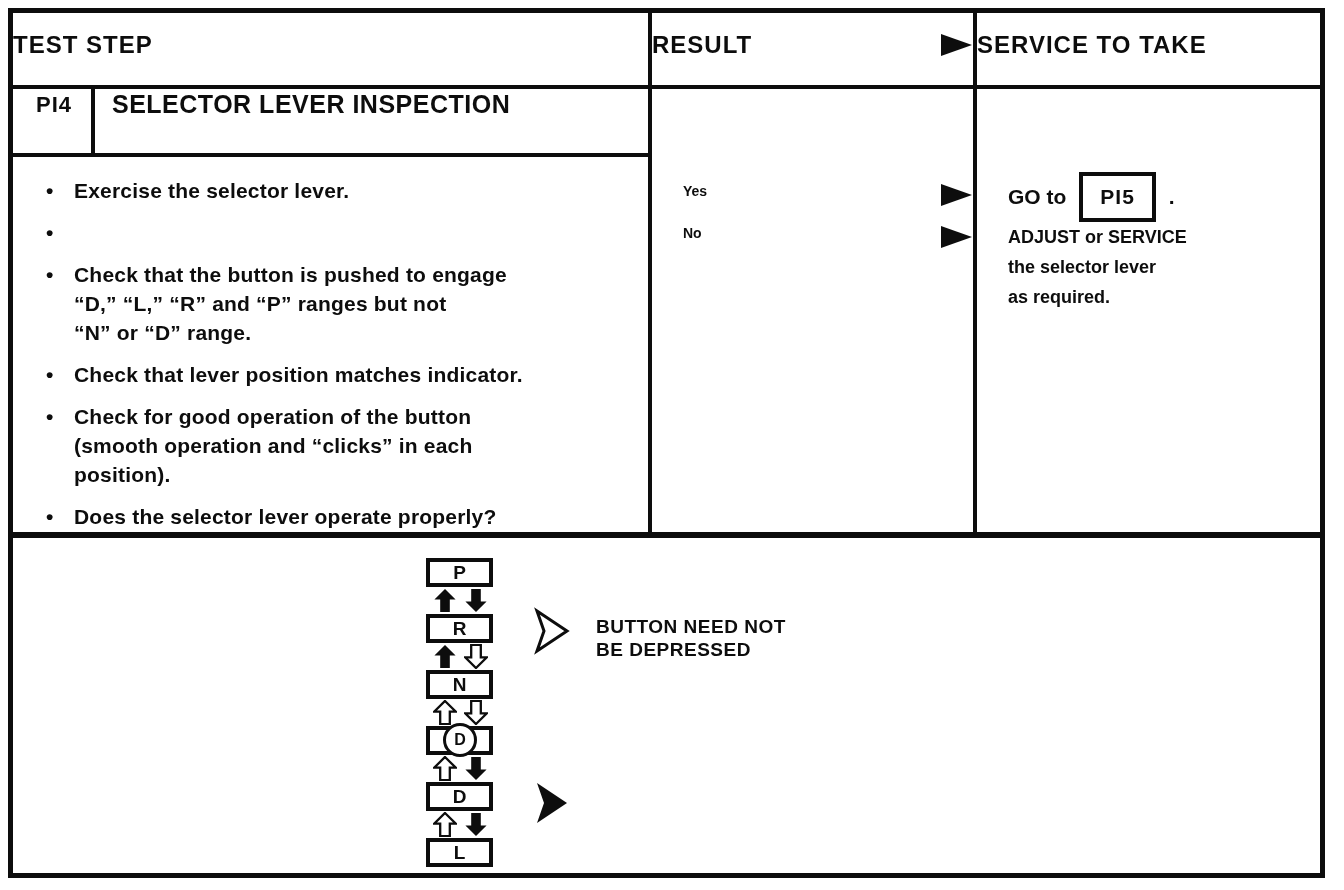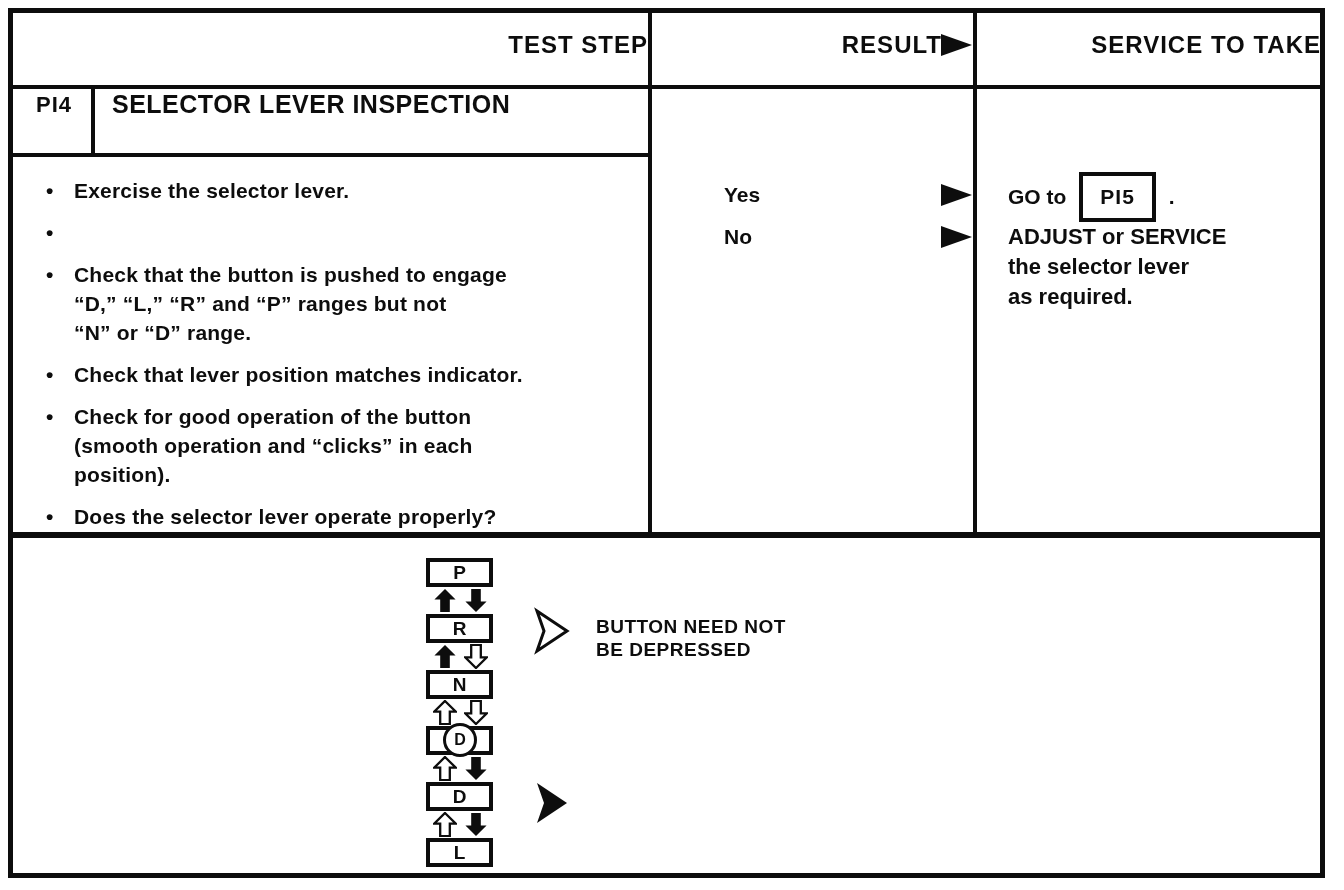--- a/index.html
+++ b/index.html
@@ -5,32 +5,32 @@
   :root { --ink:#0d0d0d; --paper:#ffffff; }
   * { margin:0; padding:0; box-sizing:border-box; }
   body { background:#e8e8e8; font-family:"Liberation Sans", sans-serif; }
   .page {
     position:relative; width:1344px; height:890px; background:var(--paper);
     color:var(--ink); overflow:hidden;
     font-family:"Liberation Sans", sans-serif;
   }
   .frame { position:absolute; left:8px; top:8px; width:1317px; height:870px; border:5px solid var(--ink); }
   .line { position:absolute; background:var(--ink); }
-  .hdr { position:absolute; top:31px; font-size:24px; font-weight:700; letter-spacing:1px; text-align:right; }
+  .hdr { position:absolute; top:31px; font-size:24px; font-weight:700; letter-spacing:1px; text-align:left; }
   .tri { position:absolute; width:0; height:0; border-top:11px solid transparent; border-bottom:11px solid transparent; border-left:31px solid var(--ink); }
   .step-id { position:absolute; left:13px; top:92px; width:82px; text-align:center; font-size:22px; font-weight:700; letter-spacing:1px; }
   .step-title { position:absolute; left:112px; top:90px; font-size:25px; font-weight:700; letter-spacing:0.5px; }
   .bullets { position:absolute; left:46px; top:176px; width:600px; }
   .bullet-row { display:flex; margin-bottom:13px; }
   .bullet-dot { width:28px; font-size:21px; font-weight:700; line-height:29px; }
   .bullet-text { font-size:21px; font-weight:600; line-height:29px; white-space:pre-line; letter-spacing:0.2px; }
-  .result-label { position:absolute; left:724px; font-size:21px; font-weight:600; }
+  .result-label { position:absolute; left:683px; font-size:14px; font-weight:600; }
   .action-go { position:absolute; left:1008px; top:172px; display:flex; align-items:center; gap:13px; font-size:21px; font-weight:600; }
   .pi-box { display:inline-block; border:4px solid var(--ink); padding:9px 17px; font-size:21px; font-weight:700; letter-spacing:1px; }
-  .action-adjust { position:absolute; left:1008px; top:222px; font-size:22px; font-weight:600; line-height:30px; white-space:pre-line; }
+  .action-adjust { position:absolute; left:1008px; top:222px; font-size:18px; font-weight:600; line-height:30px; white-space:pre-line; }
   .gear-column { position:absolute; left:426px; top:558px; width:67px; height:320px; }
   .gear-box {
     position:absolute; left:0; width:67px; height:29px; border:4px solid var(--ink);
     display:flex; align-items:center; justify-content:center;
     font-size:19px; font-weight:700;
   }
   .gear-circle {
     position:absolute; left:13px; top:-7px; width:34px; height:34px;
     border:3px solid var(--ink); border-radius:50%; background:var(--paper);
     display:flex; align-items:center; justify-content:center; font-size:16px; font-weight:700;

